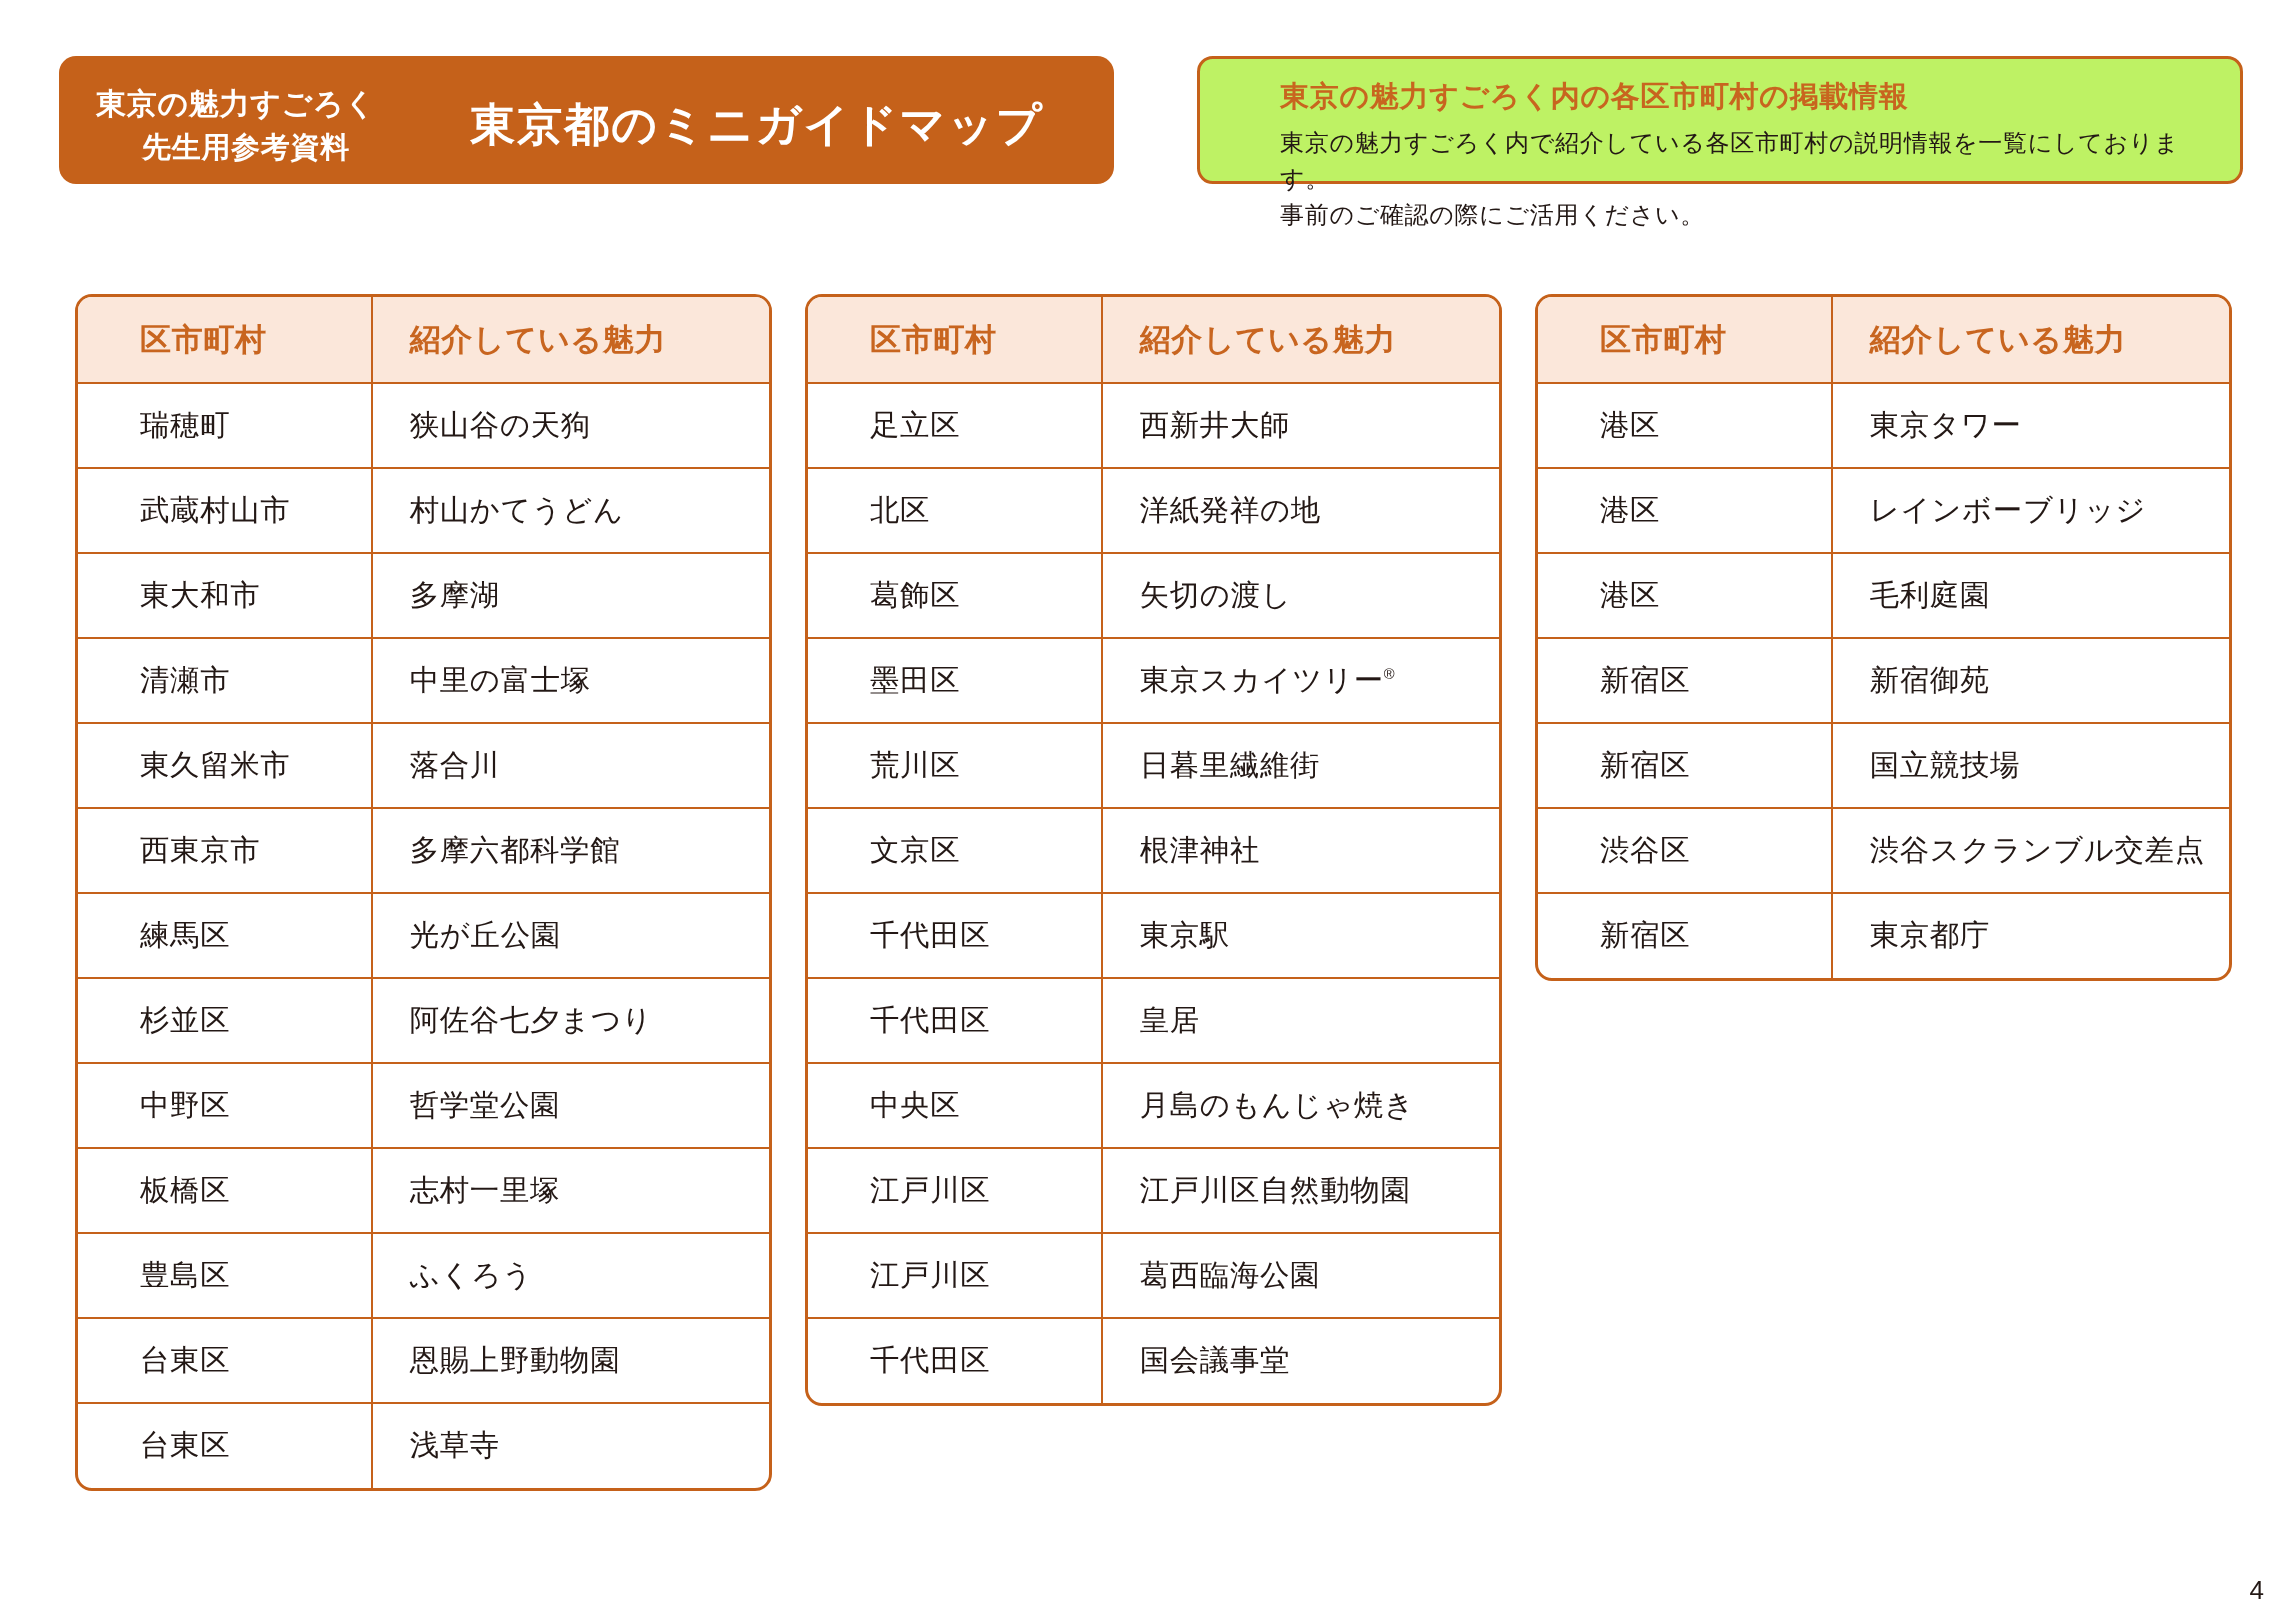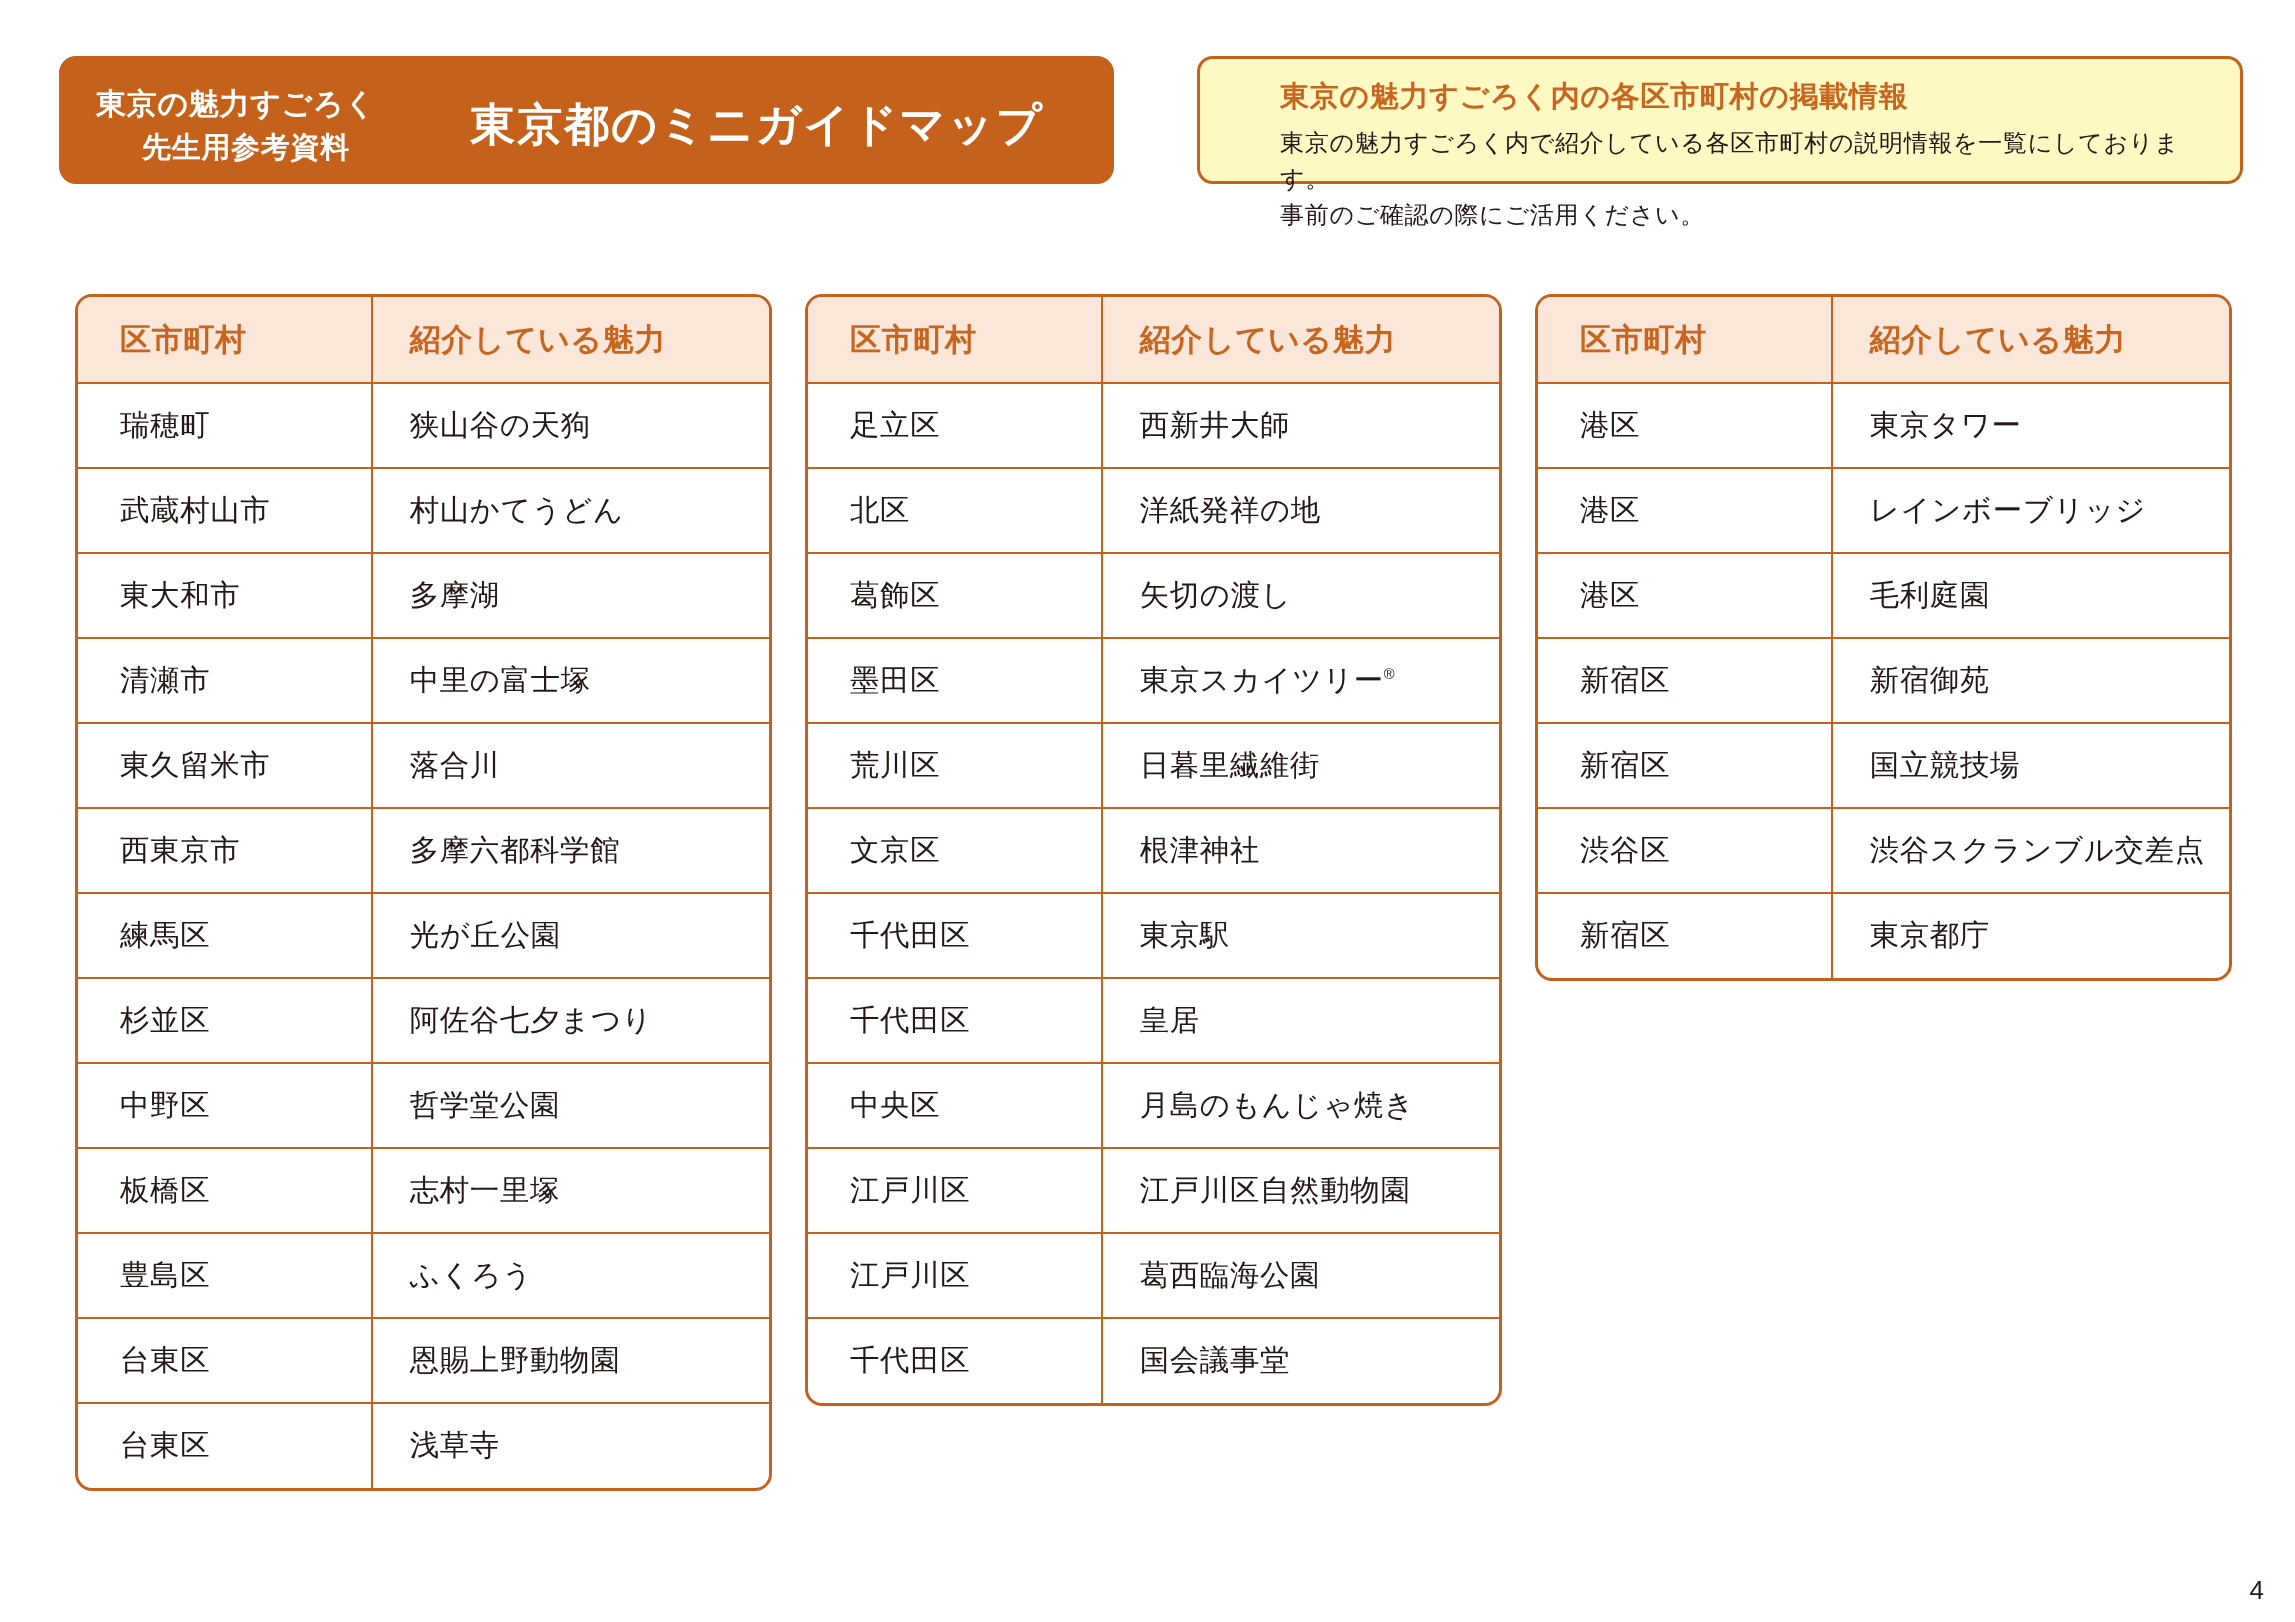--- a/index.html
+++ b/index.html
@@ -28,21 +28,21 @@
   .banner-title {
     flex:1; text-align:center; padding-left:36px;
     font-size:45px; font-weight:bold; letter-spacing:2px;
     white-space:nowrap;
   }
 
   
   .info-box {
     position:absolute; left:1197px; top:56px;
     width:1046px; height:128px;
-    background:#fef9c3;
+    background:#bef264;
     border:3.3px solid #C5611A;
     border-radius:15.7px;
     padding:18.3px 26px 0 80px;
   }
   .info-heading {
     color:#C8651F; font-size:29px; font-weight:bold;
     letter-spacing:0.7px; margin-bottom:7.9px;
   }
   .info-body {
     color:#231815; font-size:24px; font-weight:500;
@@ -73,21 +73,21 @@
     font-size:31px; font-weight:bold; letter-spacing:0.7px;
     border-bottom:2.6px solid #C5611A;
   }
   .guide-table td {
     height:85px;
     color:#231815;
     font-size:29.4px; font-weight:500; letter-spacing:0.7px;
   }
   .guide-table tbody tr + tr td { border-top:2.6px solid #C5611A;margin-left:27px; }
   .guide-table th:first-child, .guide-table td:first-child {
-    width:42.5%; padding-left:42px;
+    width:42.5%; padding-left:62px;
   }
   .guide-table th:last-child, .guide-table td:last-child {
     border-left:2.6px solid #C5611A; padding-left:37px;
   }
   .guide-table sup { font-size:0.5em; vertical-align:super; }
 
   
   .page-number {
     position:absolute; right:31px; bottom:17px;
     font-size:26px; color:#231815;

